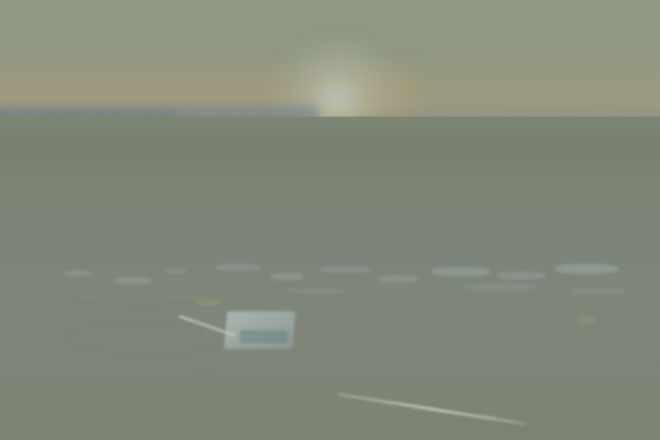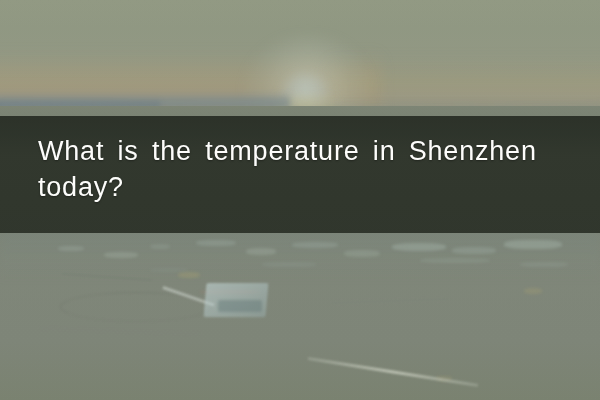--- a/index.html
+++ b/index.html
@@ -309,17 +309,14 @@
     <div class="box-obj-dk"></div>
     <div class="stick"></div>
 
     <div class="streak" style="left:62px;  top:276px; width:90px;  height:2px; background:rgba(110,118,108,0.30); transform:rotate(4deg);"></div>
     <div class="streak" style="left:330px; top:300px; width:120px; height:2px; background:rgba(120,128,118,0.20); transform:rotate(-2deg);"></div>
     <div class="streak" style="left:40px;  top:330px; width:160px; height:2px; background:rgba(122,130,120,0.14); transform:rotate(2deg);"></div>
 
     <div class="haze-wash"></div>
   </div>
 
-  <div class="caption-banner">
-    <div class="caption-text">What is the temperature in Shenzhen today?</div>
-  </div>
 
 </div>
 
 </body></html>

